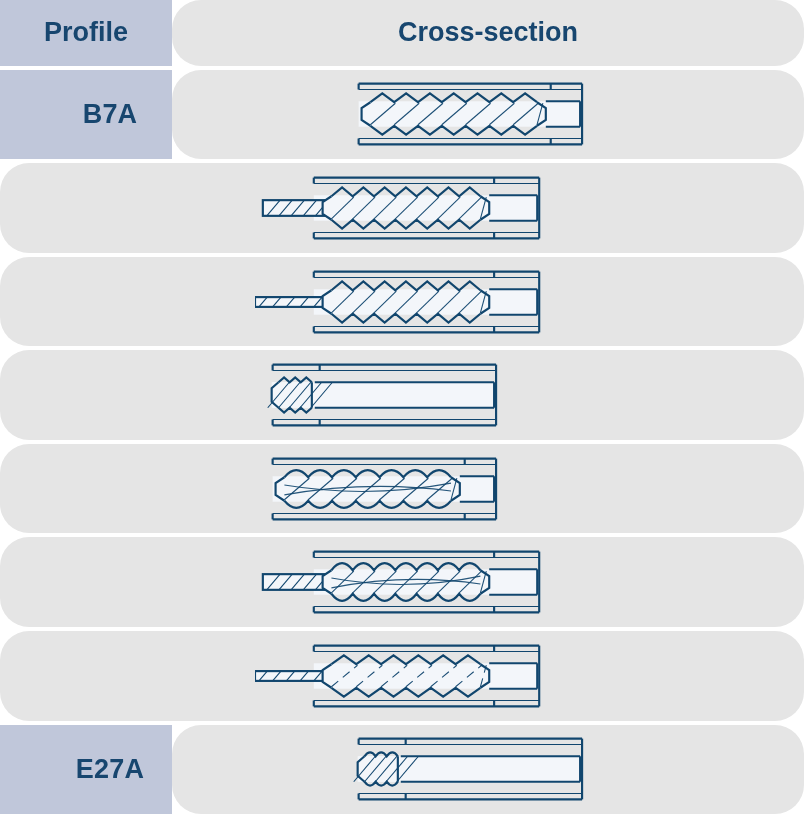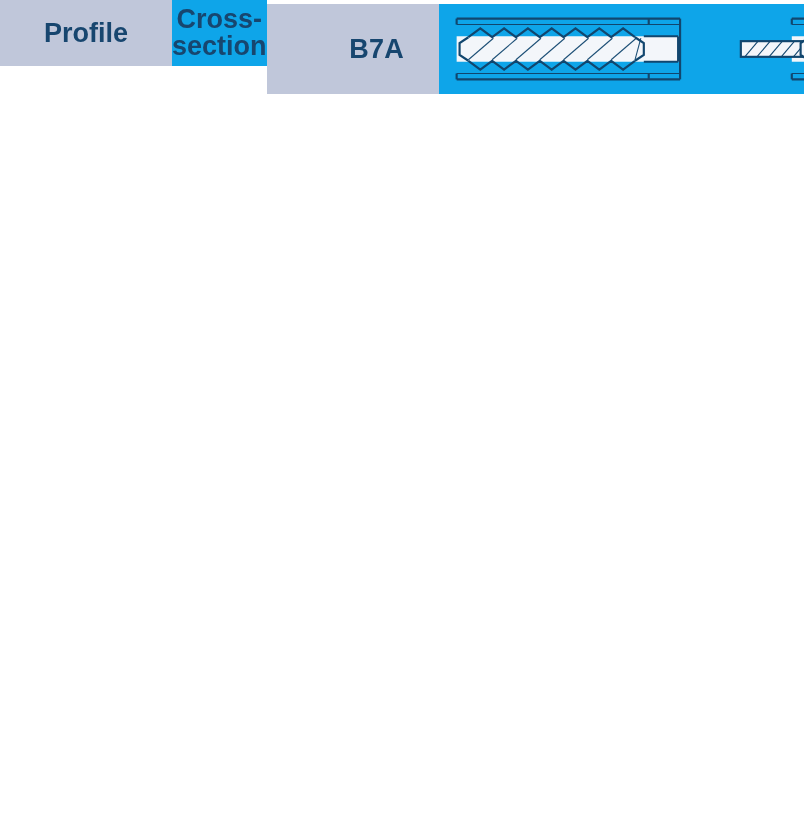--- a/index.html
+++ b/index.html
@@ -4,43 +4,44 @@
 <style>
   html,body{margin:0;padding:0;}
   body{
     width:804px;height:814px;
     background:#dde1e9;
     font-family:"Liberation Sans", sans-serif;
     overflow:hidden;
   }
   #table{
     width:804px;height:814px;
-    display:flex;flex-direction:row;
+    display:flex;flex-direction:column;
     background:#ffffff;
     justify-content:space-between;
   }
   .row{
     display:flex;
     width:100%;
     box-sizing:border-box;
   }
   .row + .row{ margin-top:4px; }
   .cell-profile{
     width:172px;
     flex:0 0 172px;
     background:#c0c7da;
     display:flex;align-items:center;justify-content:center;
     box-sizing:border-box;
   }
   .cell-section{
     flex:1 1 auto;
-    background:#0ea5e9;
+    background:#e5e5e5;
     display:flex;align-items:center;justify-content:center;
     box-sizing:border-box;
     position:relative;
+    border-radius:29px;
   }
   .hdr{ height:66px; }
   .drow{ height:90px; }
   .lbl{
     color:#17466f;
     font-weight:bold;
     font-size:27px;
     letter-spacing:0.2px;
     line-height:1;
     text-align:center;
@@ -342,20 +343,23 @@
             <line x1="154" y1="50" x2="180.6" y2="28" stroke="#11466e" stroke-width="1.1" opacity="0.95" stroke-dasharray="9 6"></line>
             <line x1="179.33333333333331" y1="50" x2="205.9333333333333" y2="28" stroke="#11466e" stroke-width="1.1" opacity="0.95" stroke-dasharray="9 6"></line>
             <line x1="204.66666666666666" y1="50" x2="231.26666666666665" y2="28" stroke="#11466e" stroke-width="1.1" opacity="0.95" stroke-dasharray="9 6"></line>
             <line x1="230" y1="50" x2="236" y2="28" stroke="#11466e" stroke-width="1.1" opacity="0.95" stroke-dasharray="9 6"></line>
           </svg>
         </span>
     </div>
   </div>
 
   <div class="row drow">
+    <div class="cell-profile">
+      <span class="lbl">E27A</span>
+    </div>
     <div class="cell-section">
       <span class="dwg">
           <svg width="294" height="78" viewBox="0 0 300 78">
             <rect x="18" y="26" width="228" height="26" fill="#f3f6fa" stroke="none"></rect>
             <line x1="18" y1="8" x2="246" y2="8" stroke="#11466e" stroke-width="2.2"></line>
             <line x1="18" y1="14" x2="246" y2="14" stroke="#11466e" stroke-width="1.2"></line>
             <line x1="18" y1="70" x2="246" y2="70" stroke="#11466e" stroke-width="2.2"></line>
             <line x1="18" y1="64" x2="246" y2="64" stroke="#11466e" stroke-width="1.2"></line>
             <line x1="18" y1="8" x2="18" y2="14" stroke="#11466e" stroke-width="2.2"></line>
             <line x1="18" y1="70" x2="18" y2="64" stroke="#11466e" stroke-width="2.2"></line>

